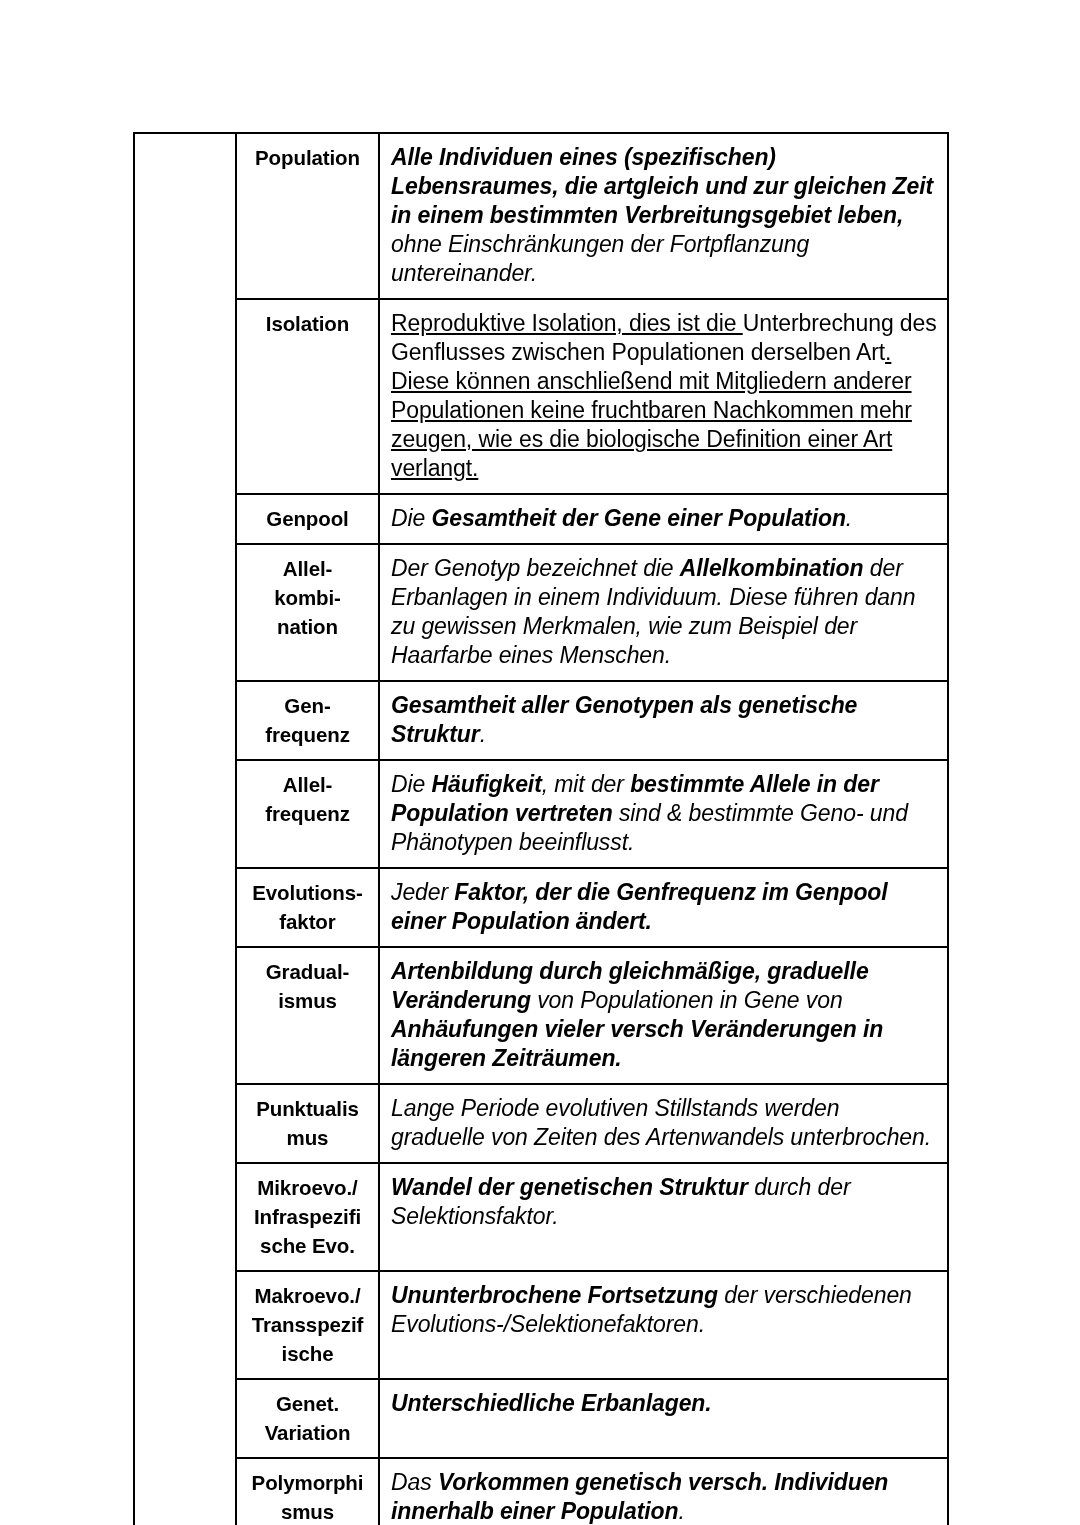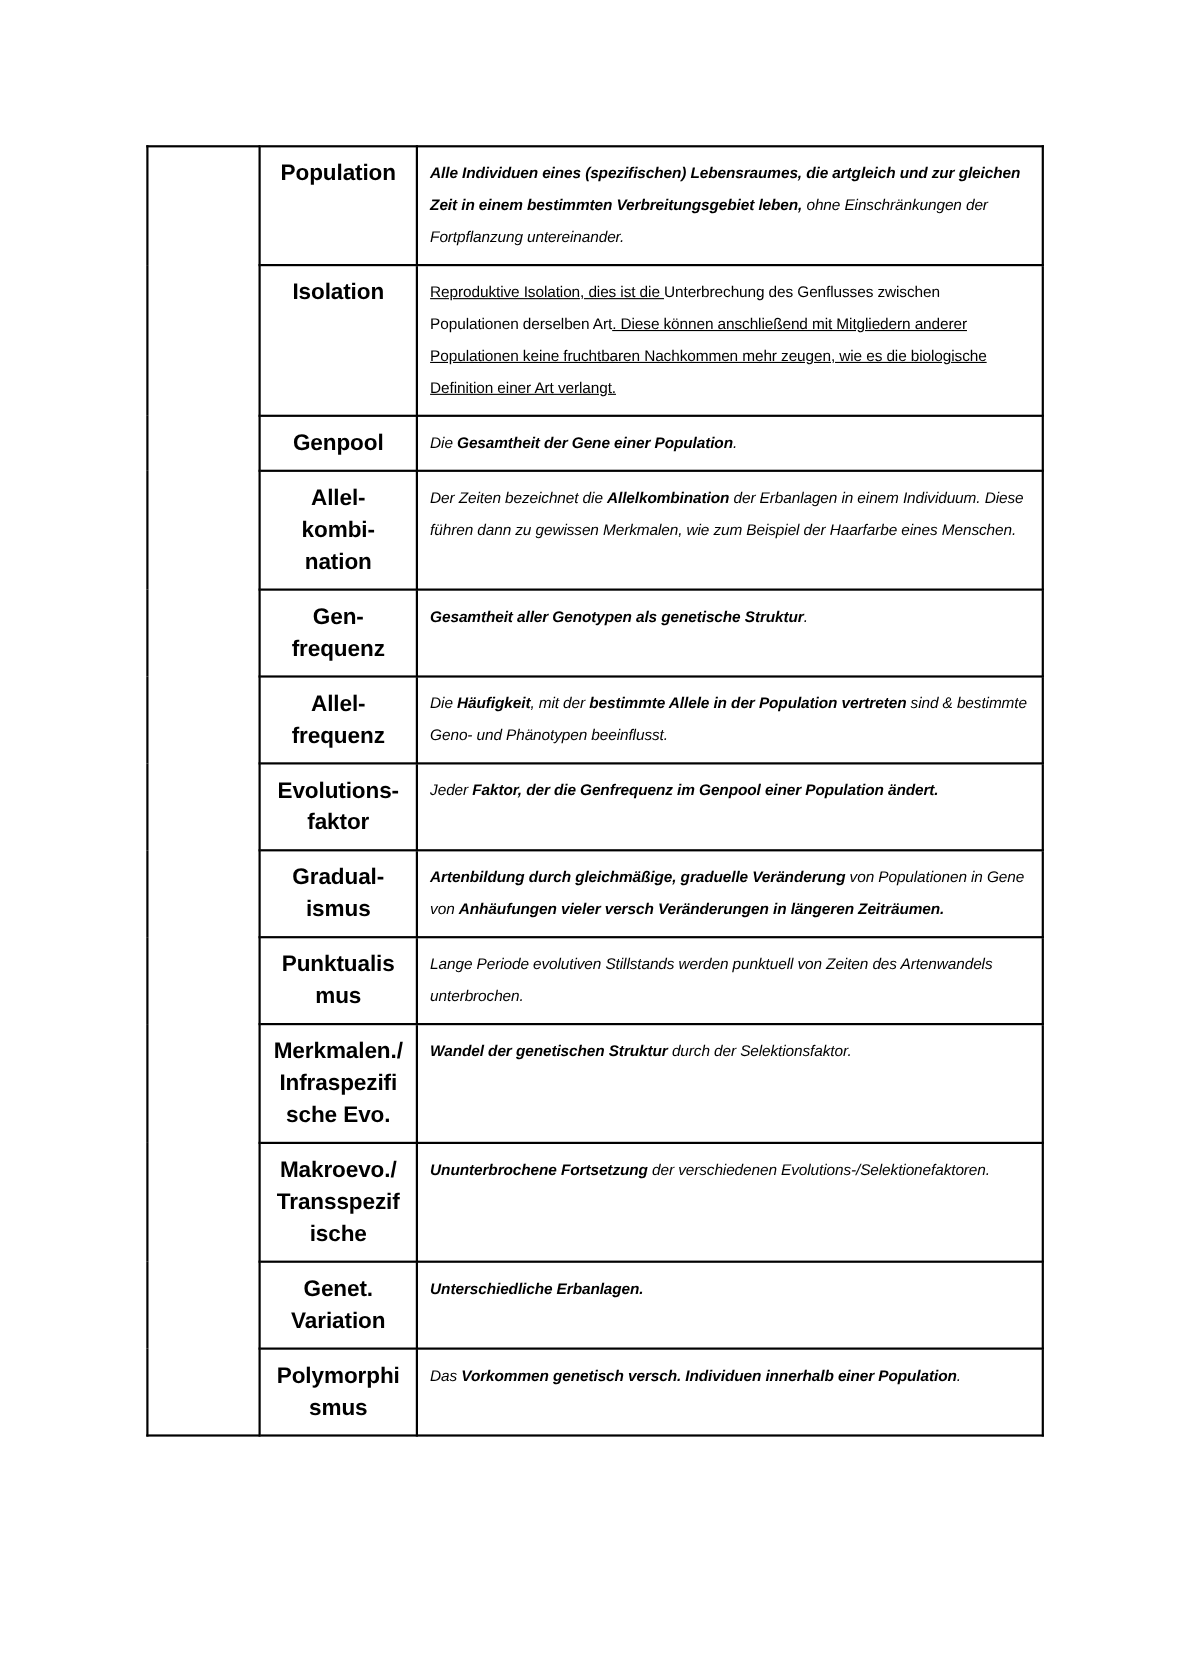--- a/index.html
+++ b/index.html
@@ -54,21 +54,21 @@
   td.term-cell {
     text-align: center;
     font-weight: bold;
     font-size: 20.5px;
     line-height: 29px;
     padding: 9px 6px 10px 6px;
     letter-spacing: -0.1px;
   }
 
   td.def-cell {
-    font-size: 14px;
+    font-size: 23px;
     line-height: 29px;
     padding: 9px 10px 10px 11px;
     letter-spacing: -0.1px;
   }
 
   .def-cell .bi {
     font-weight: bold;
     font-style: italic;
   }
   .def-cell .it {
@@ -116,21 +116,21 @@
             <span class="term-line">Genpool</span>
           </td>
           <td class="def-cell"><span class="it">Die </span><span class="bi">Gesamtheit der Gene einer Population</span><span class="it">.</span></td>
         </tr>
         <tr>
           <td class="term-cell">
             <span class="term-line">Allel-</span>
             <span class="term-line">kombi-</span>
             <span class="term-line">nation</span>
           </td>
-          <td class="def-cell"><span class="it">Der Zeiten bezeichnet die </span><span class="bi">Allelkombination</span><span class="it"> der Erbanlagen in einem Individuum. Diese führen dann zu gewissen Merkmalen, wie zum Beispiel der Haarfarbe eines Menschen.</span></td>
+          <td class="def-cell"><span class="it">Der Genotyp bezeichnet die </span><span class="bi">Allelkombination</span><span class="it"> der Erbanlagen in einem Individuum. Diese führen dann zu gewissen Merkmalen, wie zum Beispiel der Haarfarbe eines Menschen.</span></td>
         </tr>
         <tr>
           <td class="term-cell">
             <span class="term-line">Gen-</span>
             <span class="term-line">frequenz</span>
           </td>
           <td class="def-cell"><span class="bi">Gesamtheit aller Genotypen als genetische Struktur</span><span class="it">.</span></td>
         </tr>
         <tr>
           <td class="term-cell">
@@ -151,25 +151,25 @@
             <span class="term-line">Gradual-</span>
             <span class="term-line">ismus</span>
           </td>
           <td class="def-cell"><span class="bi">Artenbildung durch gleichmäßige, graduelle Veränderung</span><span class="it"> von Populationen in Gene von </span><span class="bi">Anhäufungen vieler versch Veränderungen in längeren Zeiträumen.</span></td>
         </tr>
         <tr>
           <td class="term-cell">
             <span class="term-line">Punktualis</span>
             <span class="term-line">mus</span>
           </td>
-          <td class="def-cell"><span class="it">Lange Periode evolutiven Stillstands werden punktuell von Zeiten des Artenwandels unterbrochen.</span></td>
+          <td class="def-cell"><span class="it">Lange Periode evolutiven Stillstands werden graduelle von Zeiten des Artenwandels unterbrochen.</span></td>
         </tr>
         <tr>
           <td class="term-cell">
-            <span class="term-line">Merkmalen./</span>
+            <span class="term-line">Mikroevo./</span>
             <span class="term-line">Infraspezifi</span>
             <span class="term-line">sche Evo.</span>
           </td>
           <td class="def-cell"><span class="bi">Wandel der genetischen Struktur</span><span class="it"> durch der Selektionsfaktor.</span></td>
         </tr>
         <tr>
           <td class="term-cell">
             <span class="term-line">Makroevo./</span>
             <span class="term-line">Transspezif</span>
             <span class="term-line">ische</span>

